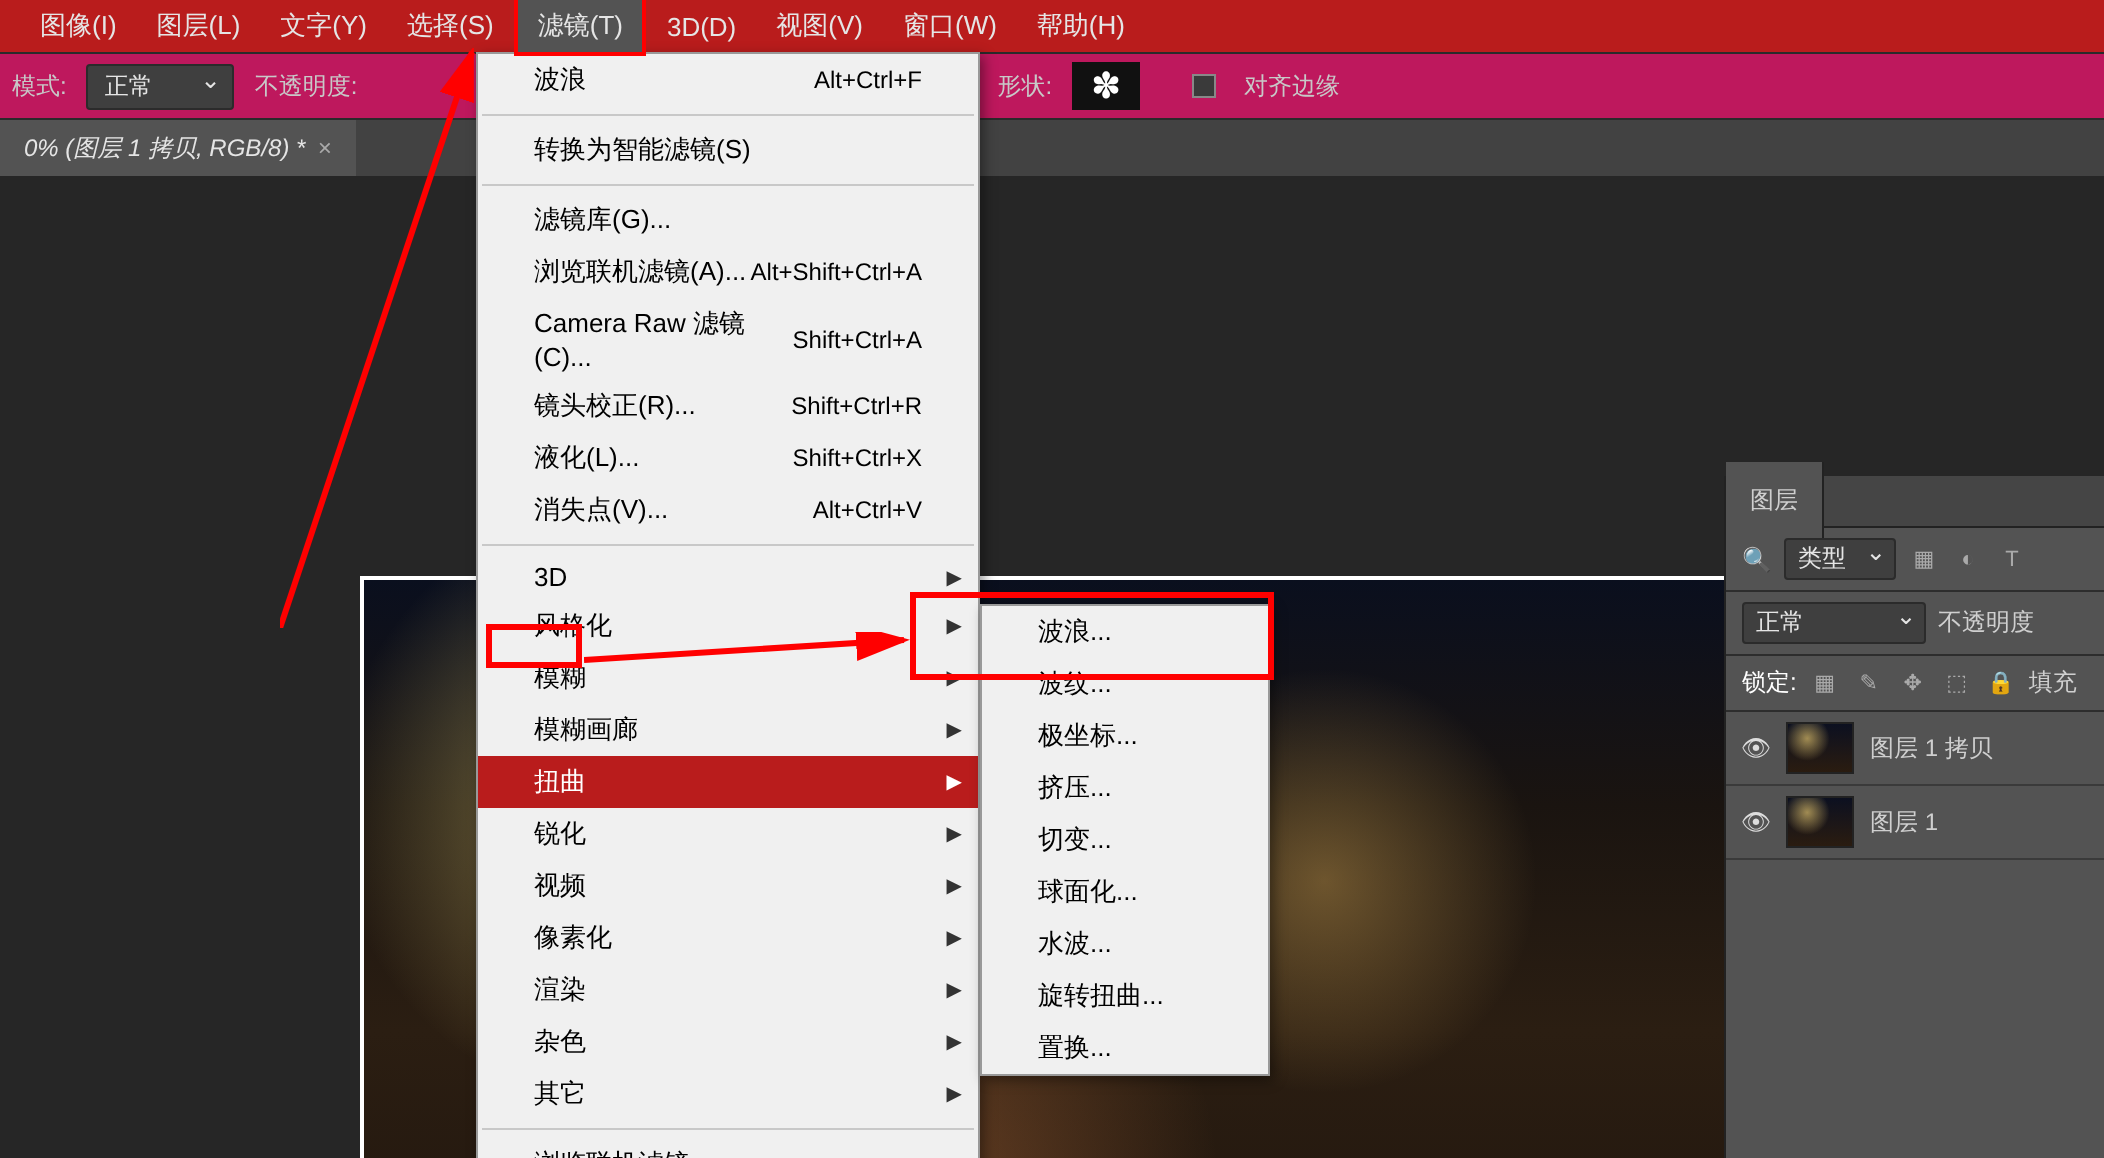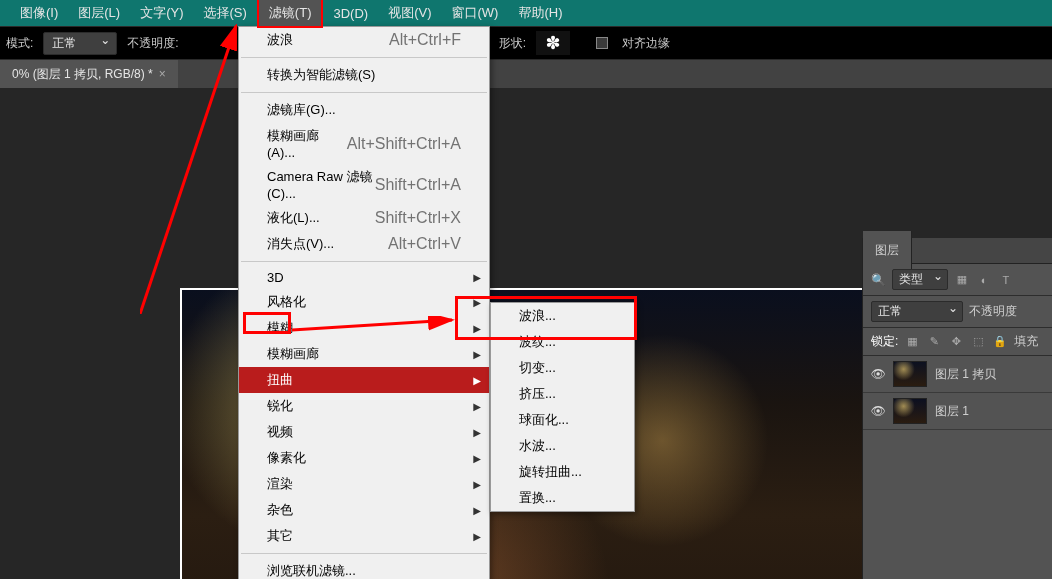--- a/index.html
+++ b/index.html
@@ -11,40 +11,40 @@
     font-size: 13px;
     color: #e5e5e5;
     overflow: hidden;
     position: relative;
   }
   
   .menubar {
     display: flex;
     align-items: center;
     height: 26px;
-    background: #0f766e;
+    background: #b91c1c;
     padding-left: 10px;
     gap: 0;
   }
   .menubar .menuitem {
     padding: 4px 10px;
     cursor: default;
   }
   .menubar .menuitem.open {
     background: #535353;
     border: 2px solid #ff0000;
     position: relative;
     z-index: 1000;
   }
   
   .optionsbar {
     display: flex;
     align-items: center;
     height: 34px;
-    background: #000000;
+    background: #be185d;
     border-top: 1px solid #2a2a2a;
     border-bottom: 1px solid #2a2a2a;
     padding-left: 6px;
     gap: 10px;
     font-size: 12px;
     color: #c8c8c8;
   }
   .optionsbar .label { color: #c8c8c8; }
   .optionsbar .select {
     background: #3f3f3f;
@@ -86,20 +86,21 @@
     padding-left: 0;
   }
   .doctab {
     padding: 6px 12px;
     background: #535353;
     color: #e5e5e5;
     font-size: 12px;
     display: flex;
     align-items: center;
     gap: 6px;
+    font-style: italic;
   }
   .doctab .close { color: #aaa; font-size: 12px; }
   
   .canvas-area {
     position: absolute;
     top: 88px;
     left: 0;
     right: 0;
     bottom: 0;
     background: #262626;
@@ -133,22 +134,22 @@
   }
   .dropdown .item, .submenu .item {
     display: flex;
     justify-content: space-between;
     align-items: center;
     padding: 4px 28px 4px 28px;
     cursor: default;
     position: relative;
   }
   .dropdown .item .shortcut {
-    color: #737373;
-    font-size: 16px;
+    color: #000000;
+    font-size: 12px;
   }
   .dropdown .item .arrow, .submenu .item .arrow {
     position: absolute;
     right: 8px;
     font-size: 10px;
     color: #333;
   }
   .dropdown .separator {
     height: 1px;
     background: #c8c8c8;
@@ -324,28 +325,32 @@
     </div>
     <div class="separator"></div>
     <div class="item">
       <span>转换为智能滤镜(S)</span>
     </div>
     <div class="separator"></div>
     <div class="item">
       <span>滤镜库(G)...</span>
     </div>
     <div class="item">
-      <span>模糊画廊(A)...</span>
+      <span>浏览联机滤镜(A)...</span>
       <span class="shortcut">Alt+Shift+Ctrl+A</span>
     </div>
     <div class="item">
       <span>Camera Raw 滤镜(C)...</span>
       <span class="shortcut">Shift+Ctrl+A</span>
     </div>
     <div class="item">
+      <span>镜头校正(R)...</span>
+      <span class="shortcut">Shift+Ctrl+R</span>
+    </div>
+    <div class="item">
       <span>液化(L)...</span>
       <span class="shortcut">Shift+Ctrl+X</span>
     </div>
     <div class="item">
       <span>消失点(V)...</span>
       <span class="shortcut">Alt+Ctrl+V</span>
     </div>
     <div class="separator"></div>
     <div class="item">
       <span>3D</span>
@@ -398,24 +403,27 @@
   </div>
 
 <div class="submenu" id="submenu">
     <div class="item">
       <span>波浪...</span>
     </div>
     <div class="item">
       <span>波纹...</span>
     </div>
     <div class="item">
+      <span>极坐标...</span>
+    </div>
+    <div class="item">
+      <span>挤压...</span>
+    </div>
+    <div class="item">
       <span>切变...</span>
-    </div>
-    <div class="item">
-      <span>挤压...</span>
     </div>
     <div class="item">
       <span>球面化...</span>
     </div>
     <div class="item">
       <span>水波...</span>
     </div>
     <div class="item">
       <span>旋转扭曲...</span>
     </div>

